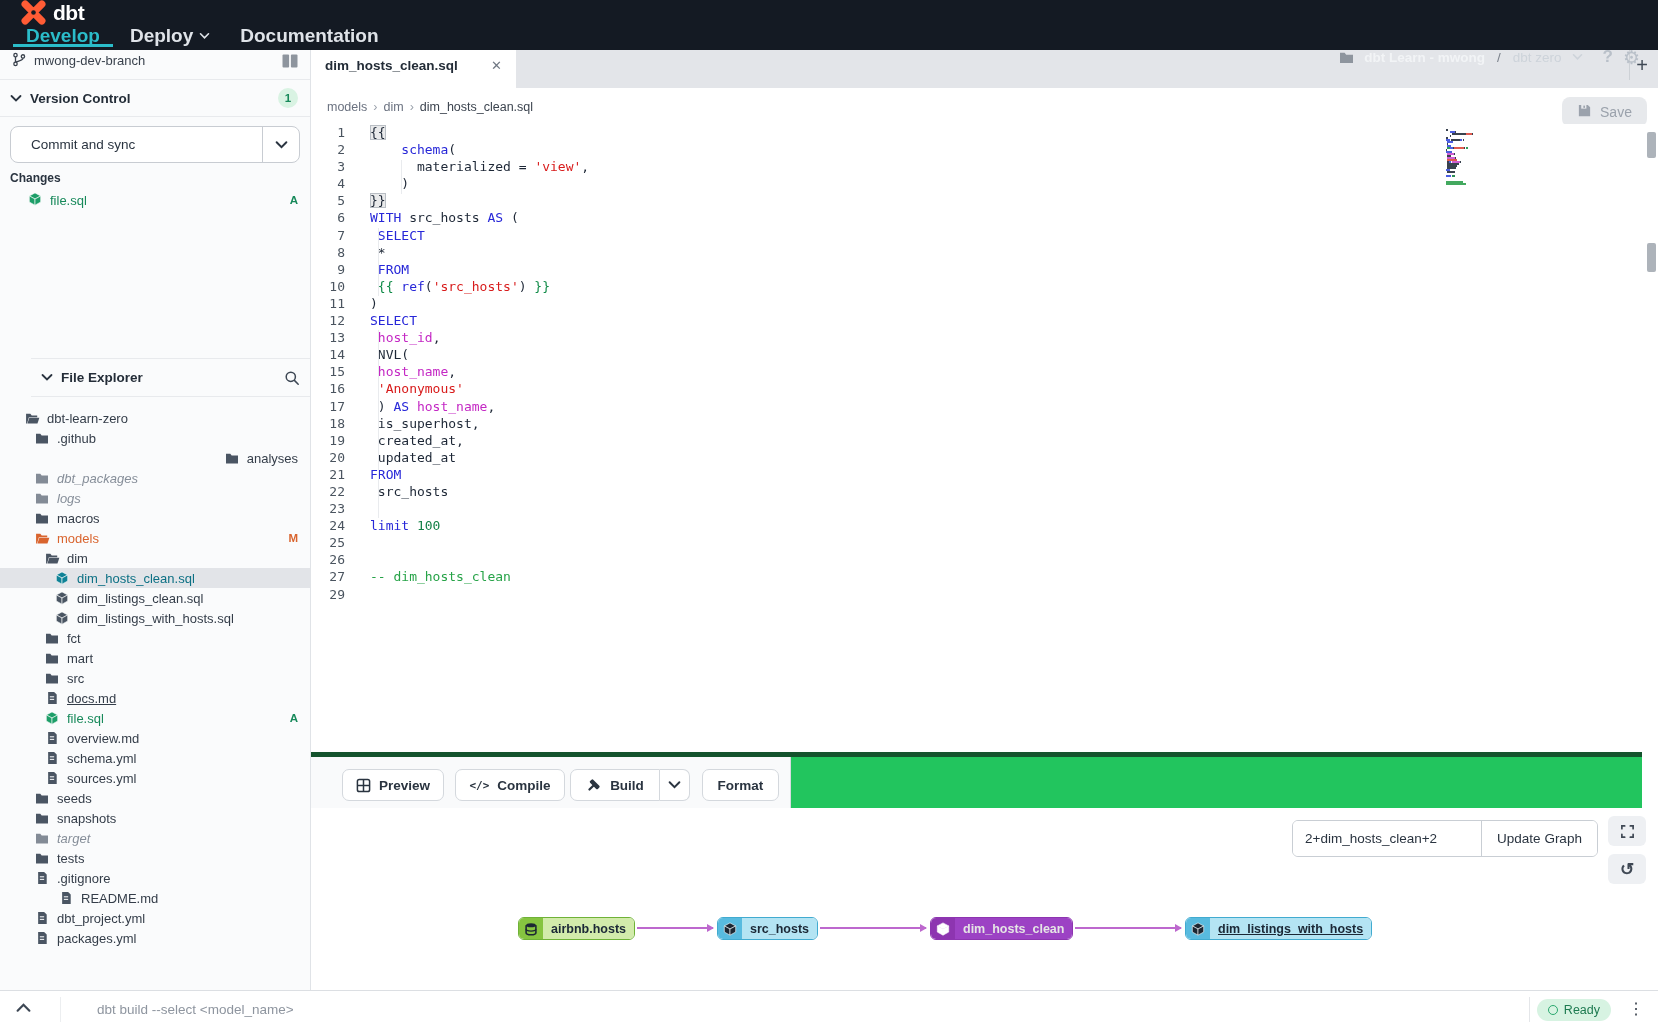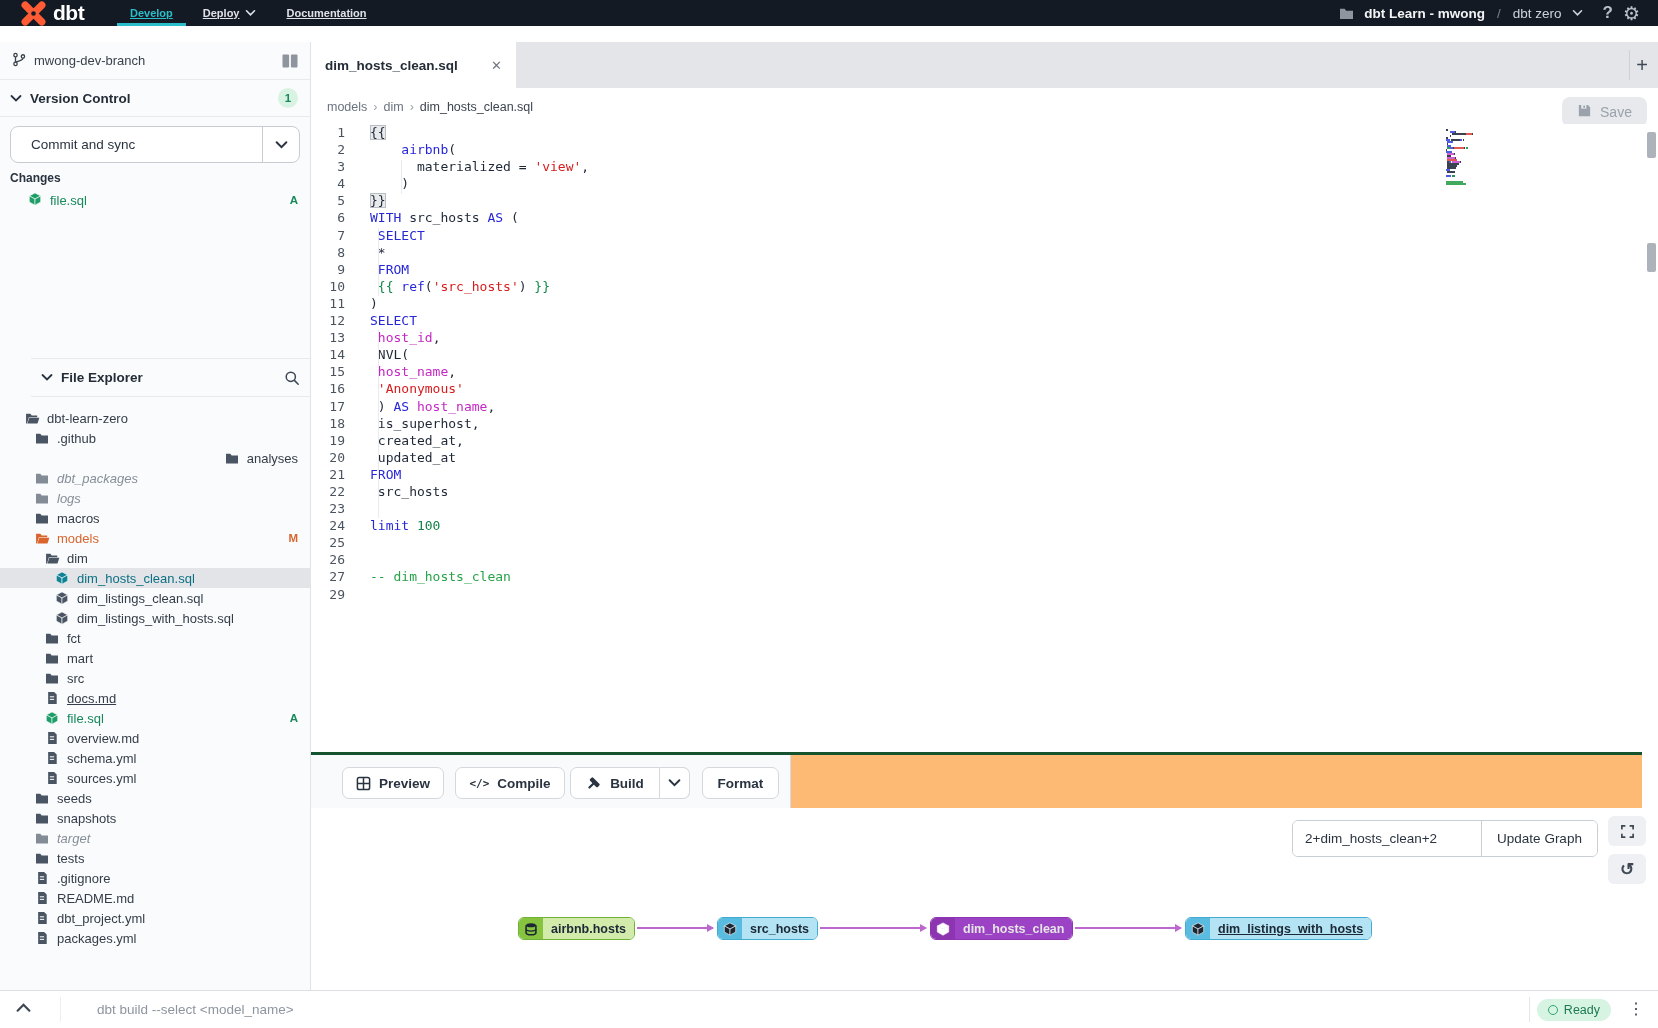--- a/index.html
+++ b/index.html
@@ -2,28 +2,28 @@
 <html style="--topbar-bg: #141a23; --accent: #2bbdca; --brand: #ff5c35; --git-green: #17895a; --badge-green-bg: #d9f3e3; --models-orange: #d9642e; --selected-teal: #0c7084; --syntax-keyword: #2727d8; --syntax-string: #d81b1b; --syntax-column: #c428c4; --syntax-number: #158248; --syntax-comment: #27a348; --syntax-jinja: #0e8a46; --edge-purple: #bd68ce; --node-green-border: #6fb237; --node-green-icon: #86c440; --node-green-bg: #d2ebab; --node-cyan-border: #41abd0; --node-cyan-icon: #58bbdf; --node-cyan-bg: #b4e4f3; --node-purple: #9c42c4; --node-purple-icon: #8d35b0; --ready-bg: #d7f3e2; --ready-text: #1d7a50; --ready-ring: #2aa86e;"><head>
 <meta charset="utf-8">
 <style>
   html,body{margin:0;padding:0;background:#d8dadd;}
   .app{position:relative;width:1658px;height:1028px;background:#fff;overflow:hidden;
        font-family:"Liberation Sans",sans-serif;color:#2a3440;
        -webkit-font-smoothing:antialiased;}
   .app *{box-sizing:border-box;}
 
   
-  .topbar{position:absolute;left:0;top:0;right:0;height:26px;background:var(--topbar-bg,#141a23);
-          display:flex;align-items:stretch;z-index:30;}
+  .topbar{position:absolute;left:0;top:0;right:0;height:50px;background:var(--topbar-bg,#141a23);
+          display:flex;align-items:stretch;z-index:30;flex-direction:column;}
   .logo{display:flex;align-items:center;padding-left:21px;width:104px;}
   .logo .mark{width:25px;height:25px;margin-right:7px;}
   .logo .word{color:#fff;font-weight:bold;font-size:21px;letter-spacing:-0.5px;}
   .nav{display:flex;align-items:stretch;}
-  .nav-item{display:flex;align-items:center;padding:0 15px;font-size:11px;font-weight:bold;
-            color:#dfe3e8;cursor:pointer;position:relative;text-decoration:underline;}
+  .nav-item{display:flex;align-items:center;padding:0 15px;font-size:19px;font-weight:bold;
+            color:#dfe3e8;cursor:pointer;position:relative;}
   .nav-item.active{color:var(--accent,#2bbdca);}
   .nav-item.active::after{content:"";position:absolute;left:2px;right:2px;bottom:0;height:3px;
             background:var(--accent,#2bbdca);}
   .nav-item .chev{margin-left:6px;display:inline-flex;}
   .top-right{margin-left:auto;display:flex;align-items:center;gap:10px;padding-right:18px;
              font-size:13.5px;color:#cdd3da;}
   .top-right .proj{color:#f2f4f6;font-weight:bold;}
   .top-right .slash{color:#7b828c;margin:0 2px;}
   .top-right .ic{display:inline-flex;align-items:center;color:#b9c0c9;}
   .help-glyph{font-size:17px;font-weight:bold;color:#b9c0c9;margin-left:10px;}
@@ -101,22 +101,22 @@
   .jin{color:var(--syntax-jinja,#0e8a46);}
   .p{color:#1d2736;}
   .brk{color:#1d2736;background:#e9eaeb;box-shadow:inset 0 0 0 1px #b9bec4;}
   .iguide{position:absolute;width:1px;background:#e9ebee;}
   .minimap{position:absolute;right:178px;top:5px;width:34px;}
   .mm-l{height:2px;margin-bottom:0;font-size:0;white-space:nowrap;}
   .mm-s{display:inline-block;height:2px;vertical-align:top;}
   .vthumb{position:absolute;right:2px;width:9px;background:#adb3ba;border-radius:2px;}
 
   
-  .ptoolbar{position:absolute;left:311px;top:752px;right:16px;height:56px;background:#fdba74;
-            border-top:3px solid #14532d;}
+  .ptoolbar{position:absolute;left:311px;top:752px;right:16px;height:56px;background:#22c55e;
+            border-top:5px solid #14532d;}
   .ptool-left{position:absolute;left:0;top:0;bottom:0;width:480px;background:#f9fafb;
               border-right:1px solid #d8dbe0;}
   .abtn{position:absolute;top:12px;height:32px;background:#fff;border:1px solid #d4d8dd;
         border-radius:7px;display:flex;align-items:center;justify-content:center;gap:8px;
         font-size:13.5px;font-weight:bold;color:#2a3440;cursor:pointer;}
   .abtn .aic{display:inline-flex;}
   .code-glyph{font-family:"DejaVu Sans Mono",monospace;font-size:11px;font-weight:bold;}
   .split-chev{position:absolute;top:12px;height:32px;width:30px;background:#fff;
               border:1px solid #d4d8dd;border-left:none;border-radius:0 7px 7px 0;
               display:flex;align-items:center;justify-content:center;cursor:pointer;}
@@ -504,21 +504,21 @@
         <div class="trow default" style="padding-left: 34px;">
           <span class="tic">
             <svg width="12" height="14" viewBox="0 0 14 16">
               <path d="M2.5 1h7l3 3v11h-10z" fill="#4a5563"></path>
               <rect x="4.5" y="6" width="5" height="1.2" fill="#fafbfc"></rect>
               <rect x="4.5" y="9" width="5" height="1.2" fill="#fafbfc"></rect>
             </svg>
           </span>
           <span class="tlabel">.gitignore</span>
         </div>
-        <div class="trow default" style="padding-left: 34px;">
+        <div class="trow default" style="padding-left: 34px; margin-left: 24px;">
           <span class="tic">
             <svg width="12" height="14" viewBox="0 0 14 16">
               <path d="M2.5 1h7l3 3v11h-10z" fill="#4a5563"></path>
               <rect x="4.5" y="6" width="5" height="1.2" fill="#fafbfc"></rect>
               <rect x="4.5" y="9" width="5" height="1.2" fill="#fafbfc"></rect>
             </svg>
           </span>
           <span class="tlabel">README.md</span>
         </div>
         <div class="trow default" style="padding-left: 34px;">
@@ -572,21 +572,21 @@
       <span>Save</span>
     </div>
   </div>
 
   <div class="code">
     <div class="iguide" style="left:90px;top:36px;height:34px;"></div>
     <div class="iguide" style="left:67px;top:104px;height:68px;"></div>
     <div class="iguide" style="left:67px;top:206px;height:188px;"></div>
     <div id="code-lines">
         <div class="cl"><span class="ln">1</span><span class="lt"><span class="brk">{{</span></span></div>
-        <div class="cl"><span class="ln">2</span><span class="lt"><span class="p">    </span><span class="kw">airbnb</span><span class="p">(</span></span></div>
+        <div class="cl"><span class="ln">2</span><span class="lt"><span class="p">    </span><span class="kw">schema</span><span class="p">(</span></span></div>
         <div class="cl"><span class="ln">3</span><span class="lt"><span class="p">      materialized = </span><span class="str">'view'</span><span class="p">,</span></span></div>
         <div class="cl"><span class="ln">4</span><span class="lt"><span class="p">    )</span></span></div>
         <div class="cl"><span class="ln">5</span><span class="lt"><span class="brk">}}</span></span></div>
         <div class="cl"><span class="ln">6</span><span class="lt"><span class="kw">WITH</span><span class="p"> src_hosts </span><span class="kw">AS</span><span class="p"> (</span></span></div>
         <div class="cl"><span class="ln">7</span><span class="lt"><span class="p"> </span><span class="kw">SELECT</span></span></div>
         <div class="cl"><span class="ln">8</span><span class="lt"><span class="p"> *</span></span></div>
         <div class="cl"><span class="ln">9</span><span class="lt"><span class="p"> </span><span class="kw">FROM</span></span></div>
         <div class="cl"><span class="ln">10</span><span class="lt"><span class="p"> </span><span class="jin">{{ </span><span class="kw">ref</span><span class="p">(</span><span class="str">'src_hosts'</span><span class="p">)</span><span class="jin"> }}</span></span></div>
         <div class="cl"><span class="ln">11</span><span class="lt"><span class="p">)</span></span></div>
         <div class="cl"><span class="ln">12</span><span class="lt"><span class="kw">SELECT</span></span></div>

